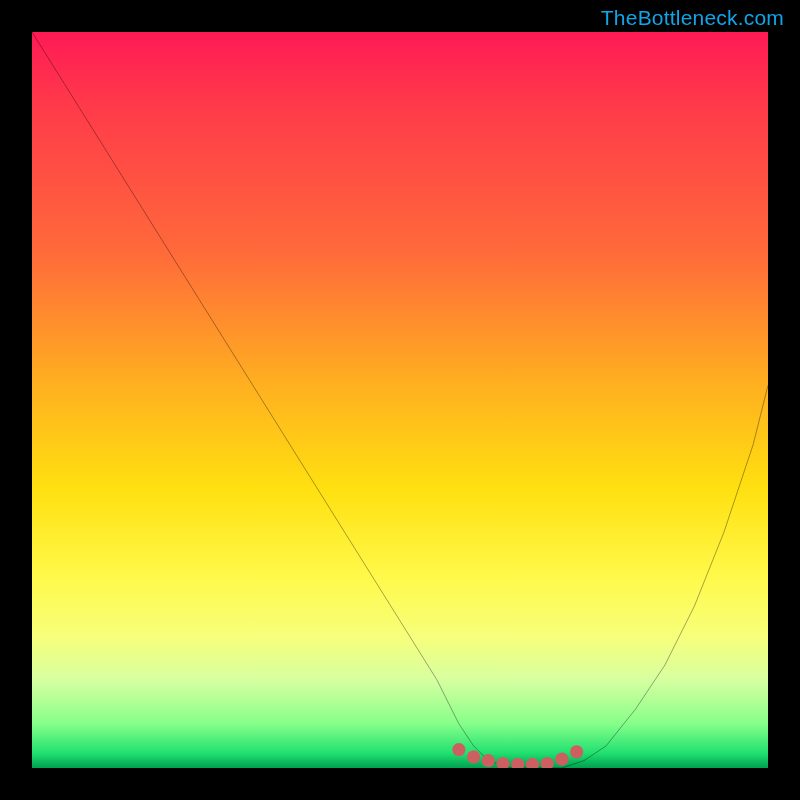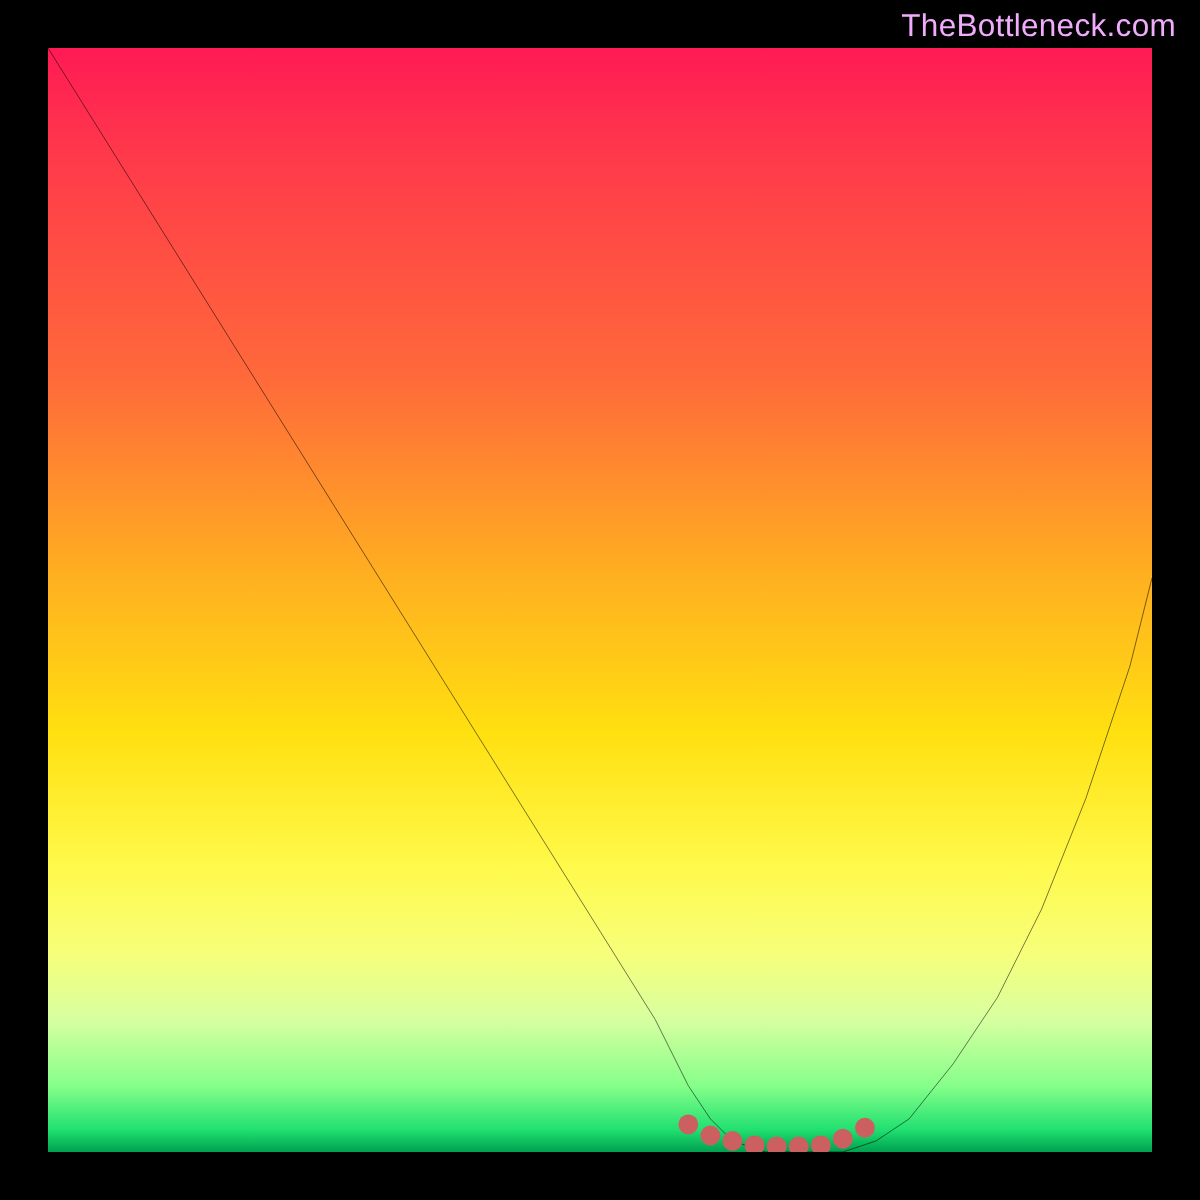--- a/index.html
+++ b/index.html
@@ -43,21 +43,21 @@
     position: absolute;
     left: 0;
     top: 0;
     width: 736px;
     height: 736px;
   }
   .watermark {
     position: absolute;
     top: 6px;
     right: 16px;
-    color: #f0abfc;
+    color: #0ea5e9;
     font-size: 21px;
     letter-spacing: 0.2px;
   }
 </style>
 </head>
 <body>
 
 <div class="frame">
 
   <div class="plot-area">

